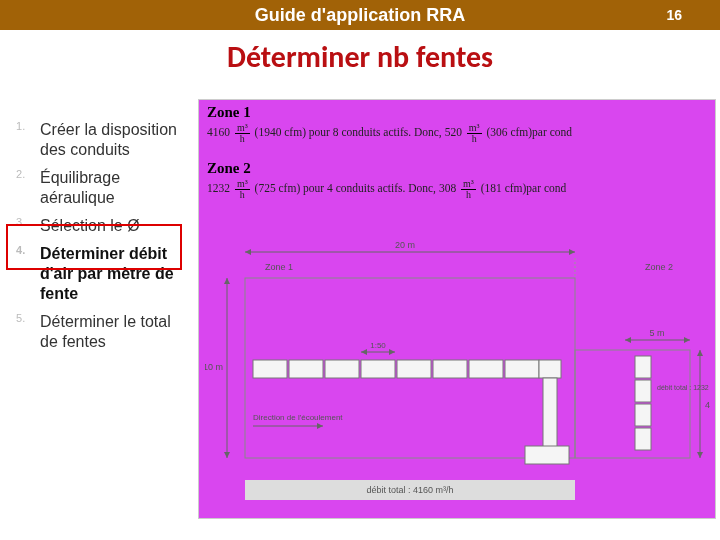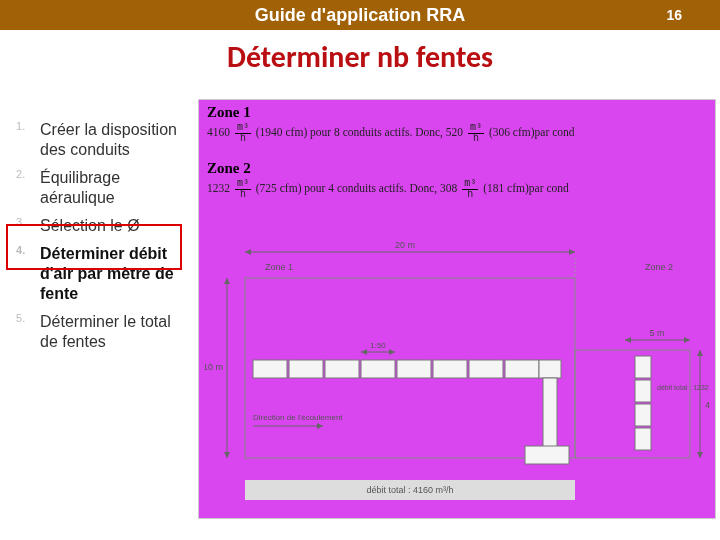--- a/index.html
+++ b/index.html
@@ -11,21 +11,21 @@
   .subtitle { position: absolute; top: 38px; left: 0; width: 720px; text-align: center; font-weight: bold; font-size: 30px; color: #b90f12; font-family: Calibri, Arial, sans-serif; }
   .steps { position: absolute; top: 118px; left: 12px; width: 180px; font-size: 16px; color: #333; }
   .steps ol { list-style: none; counter-reset: step; }
   .steps li { counter-increment: step; position: relative; padding: 2px 0 6px 28px; line-height: 1.25; }
   .steps li::before { content: counter(step) "."; position: absolute; left: 4px; top: 2px; color: #bbb; font-size: 11px; }
   .steps li.current { font-weight: bold; color: #111; }
   .redbox { position: absolute; top: 224px; left: 6px; width: 176px; height: 46px; border: 2px solid #d00; }
   .content { position: absolute; top: 99px; left: 198px; width: 518px; height: 420px; border: 1px solid #ccc; background: #d946ef; overflow: hidden; font-family: 'Times New Roman', serif; }
   .zone-head { font-weight: bold; font-size: 15px; padding: 4px 8px 0 8px; }
   .zone-line { font-size: 11.5px; padding: 2px 8px 6px 8px; white-space: nowrap; color: #222; }
-  .frac { display: inline-block; vertical-align: middle; text-align: center; line-height: 1; font-size: 10px; margin: 0 2px; font-family: Liberation Mono, monospace; }
+  .frac { display: inline-block; vertical-align: middle; text-align: center; line-height: 1; font-size: 10px; margin: 0 2px; }
   .frac .n { display: block; border-bottom: 1px solid #000; padding: 0 2px; }
   .frac .d { display: block; padding: 0 2px; }
   .diagram { position: absolute; left: 6px; right: 6px; top: 140px; bottom: 6px; }
   svg text { font-family: Arial, sans-serif; fill: #555; }
 </style>
 </head>
 <body>
 
 <div class="slide">
   <div class="topbar">

